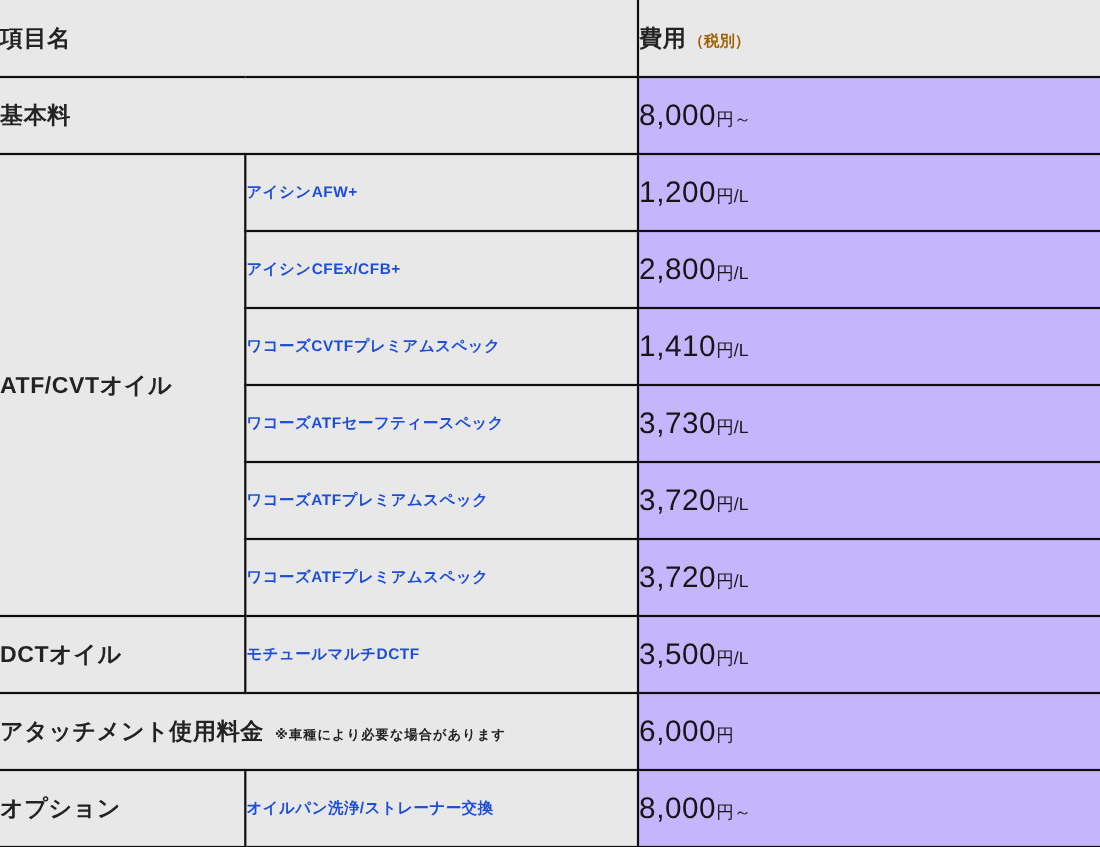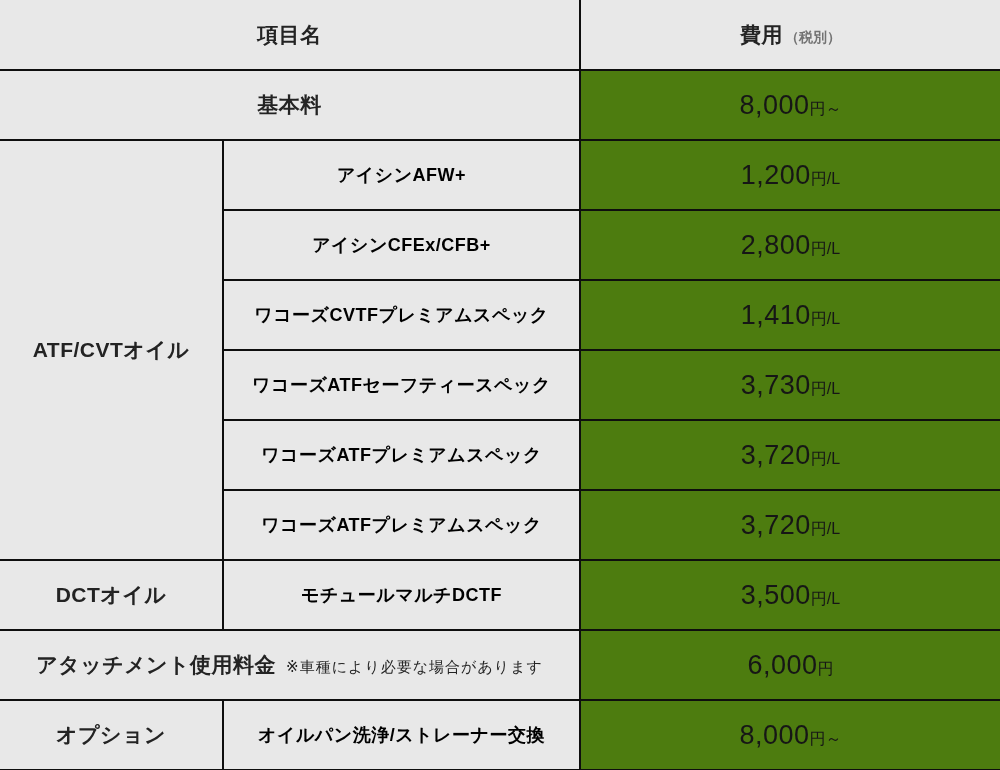--- a/index.html
+++ b/index.html
@@ -18,60 +18,59 @@
     table-layout: fixed;
     width: 1000px;
     height: 770px;
     border-top-style: hidden;
     border-left-style: hidden;
     border-right-style: hidden;
     border-bottom: 2px solid #0e0e0e;
   }
   table.price-table td {
     border: 2px solid #0e0e0e;
-    text-align: center;
     vertical-align: middle;
     padding: 0;
   }
   tr { height: 70px; }
   .gray  { background: #e8e8e8; }
-  .white { background: #4d7c0f; }
+  .white { background: #c4b5fd; }
   .main-label {
     font-size: 21px;
     font-weight: bold;
     color: #232323;
     letter-spacing: 0.5px;
   }
   .sub-label {
-    font-size: 18px;
+    font-size: 14px;
     font-weight: bold;
-    color: #000000;
+    color: #1d4ed8;
     letter-spacing: 0.5px;
   }
   .hdr-note {
     font-size: 14px;
     font-weight: bold;
-    color: #737373;
+    color: #a16207;
     margin-left: 2px;
     margin-top: 15px;
   }
   .amount {
     font-size: 27px;
     font-weight: 400;
     color: #161616;
     letter-spacing: 0.5px;
   }
   .unit {
     font-size: 16px;
     font-weight: 400;
     color: #161616;
   }
   .note {
-    font-size: 15px;
-    font-weight: normal;
+    font-size: 12px;
+    font-weight: bold;
     color: #232323;
     letter-spacing: 1px;
     margin-left: 10px;
   }
 </style>
 </head>
 <body>
 
 <table class="price-table">
   <colgroup>

